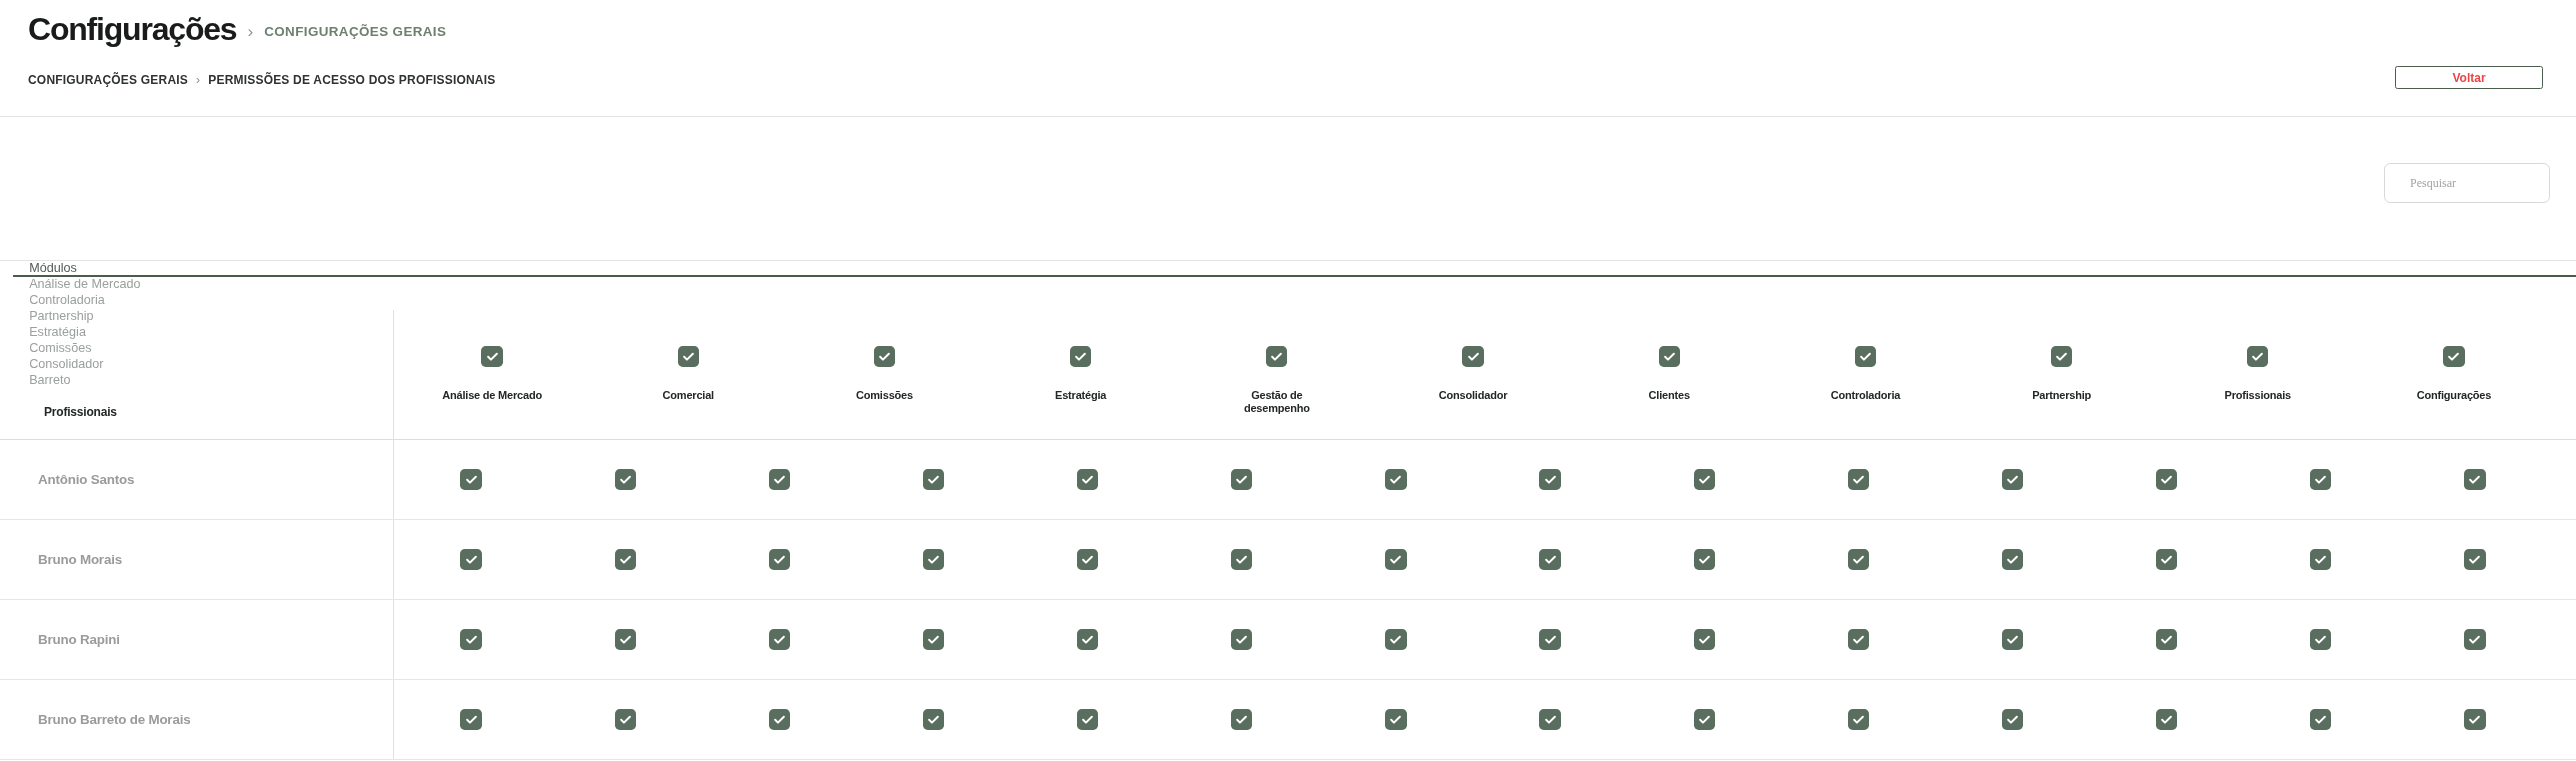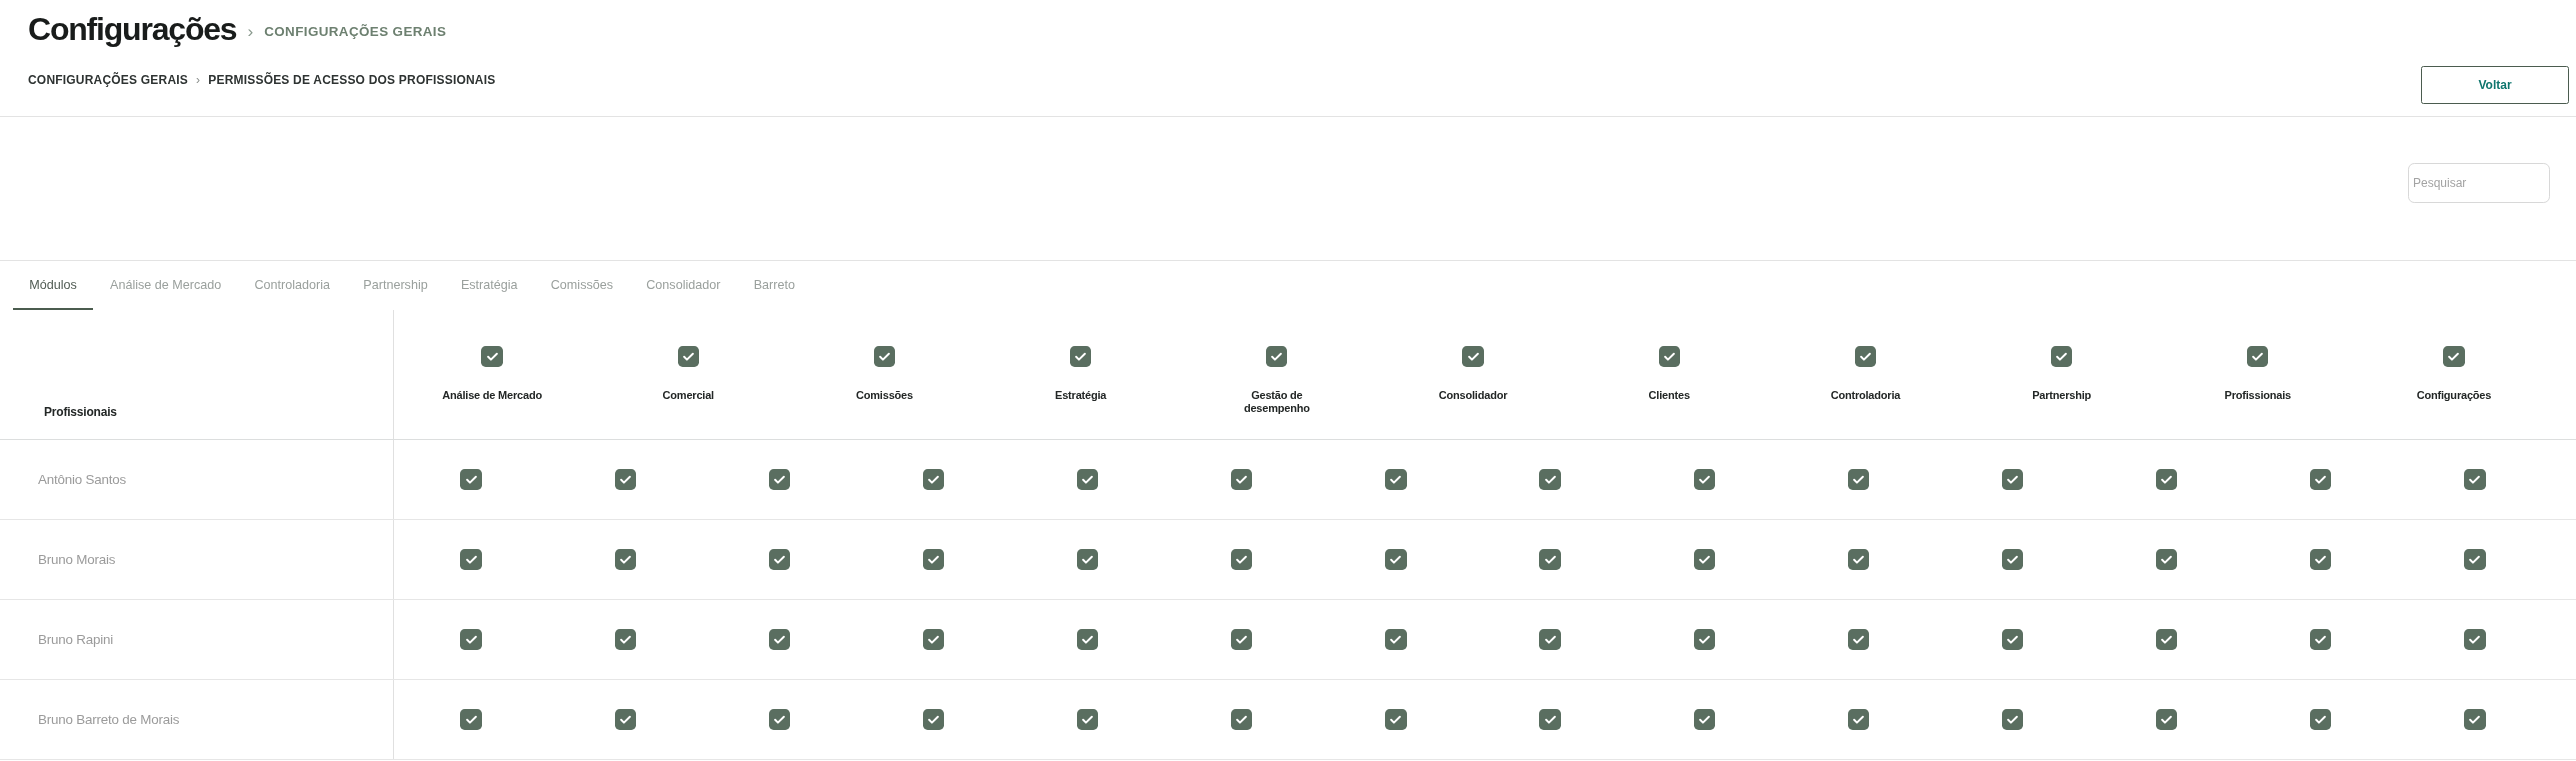--- a/index.html
+++ b/index.html
@@ -53,61 +53,62 @@
     font-size: 12px;
     font-weight: 700;
     letter-spacing: 0.2px;
     color: #2e3332;
   }
   .breadcrumb2 .crumb-parent { cursor: pointer; }
   .breadcrumb2 .crumb-sep { color: #8a8f8c; font-weight: 400; font-size: 12px; }
   .back-button {
     position: absolute;
     top: 66px;
-    right: 7px;
+    right: 33px;
     width: 148px;
-    height: 38px;
+    height: 23px;
     background: #ffffff;
     border: 1.6px solid #4b5c4f;
     border-radius: 2.4px;
-    color: #0f766e;
+    color: #ef4444;
     font-family: inherit;
     font-size: 12px;
     font-weight: 600;
     cursor: pointer;
   }
 
   
   .search-band {
     height: 144px;
     border-bottom: 0.8px solid #e3e3e3;
     position: relative;
   }
   .search-input {
     position: absolute;
     top: 46px;
     right: 26px;
-    width: 142px;
+    width: 166px;
     height: 40px;
     border: 0.8px solid #d8d8d8;
     border-radius: 6.3px;
-    padding: 0 4px;
-    font-family: Liberation Sans, sans-serif;
+    padding: 0 25px;
+    font-family: Liberation Serif, serif;
     font-size: 12px;
     color: #444;
     outline: none;
   }
   .search-input::placeholder { color: #a3a3a3; }
 
   
   .tabs {
     height: 49px;
     display: flex;
     align-items: stretch;
     padding-left: 12.6px;
+    flex-direction: column;
   }
   .tab {
     display: flex;
     align-items: center;
     padding: 0 16.6px;
     font-size: 12.6px;
     color: #9aa09d;
     cursor: pointer;
     border-bottom: 2.4px solid transparent;
   }
@@ -169,21 +170,21 @@
     align-items: stretch;
     border-bottom: 0.8px solid #e6e6e6;
   }
   .trow .first-col {
     display: flex;
     align-items: center;
     padding-left: 38px;
   }
   .professional-name {
     font-size: 13.4px;
-    font-weight: 400;
+    font-weight: 700;
     letter-spacing: -0.2px;
     color: #9b9b9b;
   }
   .trow .data-col { justify-content: center; }
 
   
   .checkbox {
     width: 21.3px;
     height: 21.3px;
     border-radius: 4.7px;

